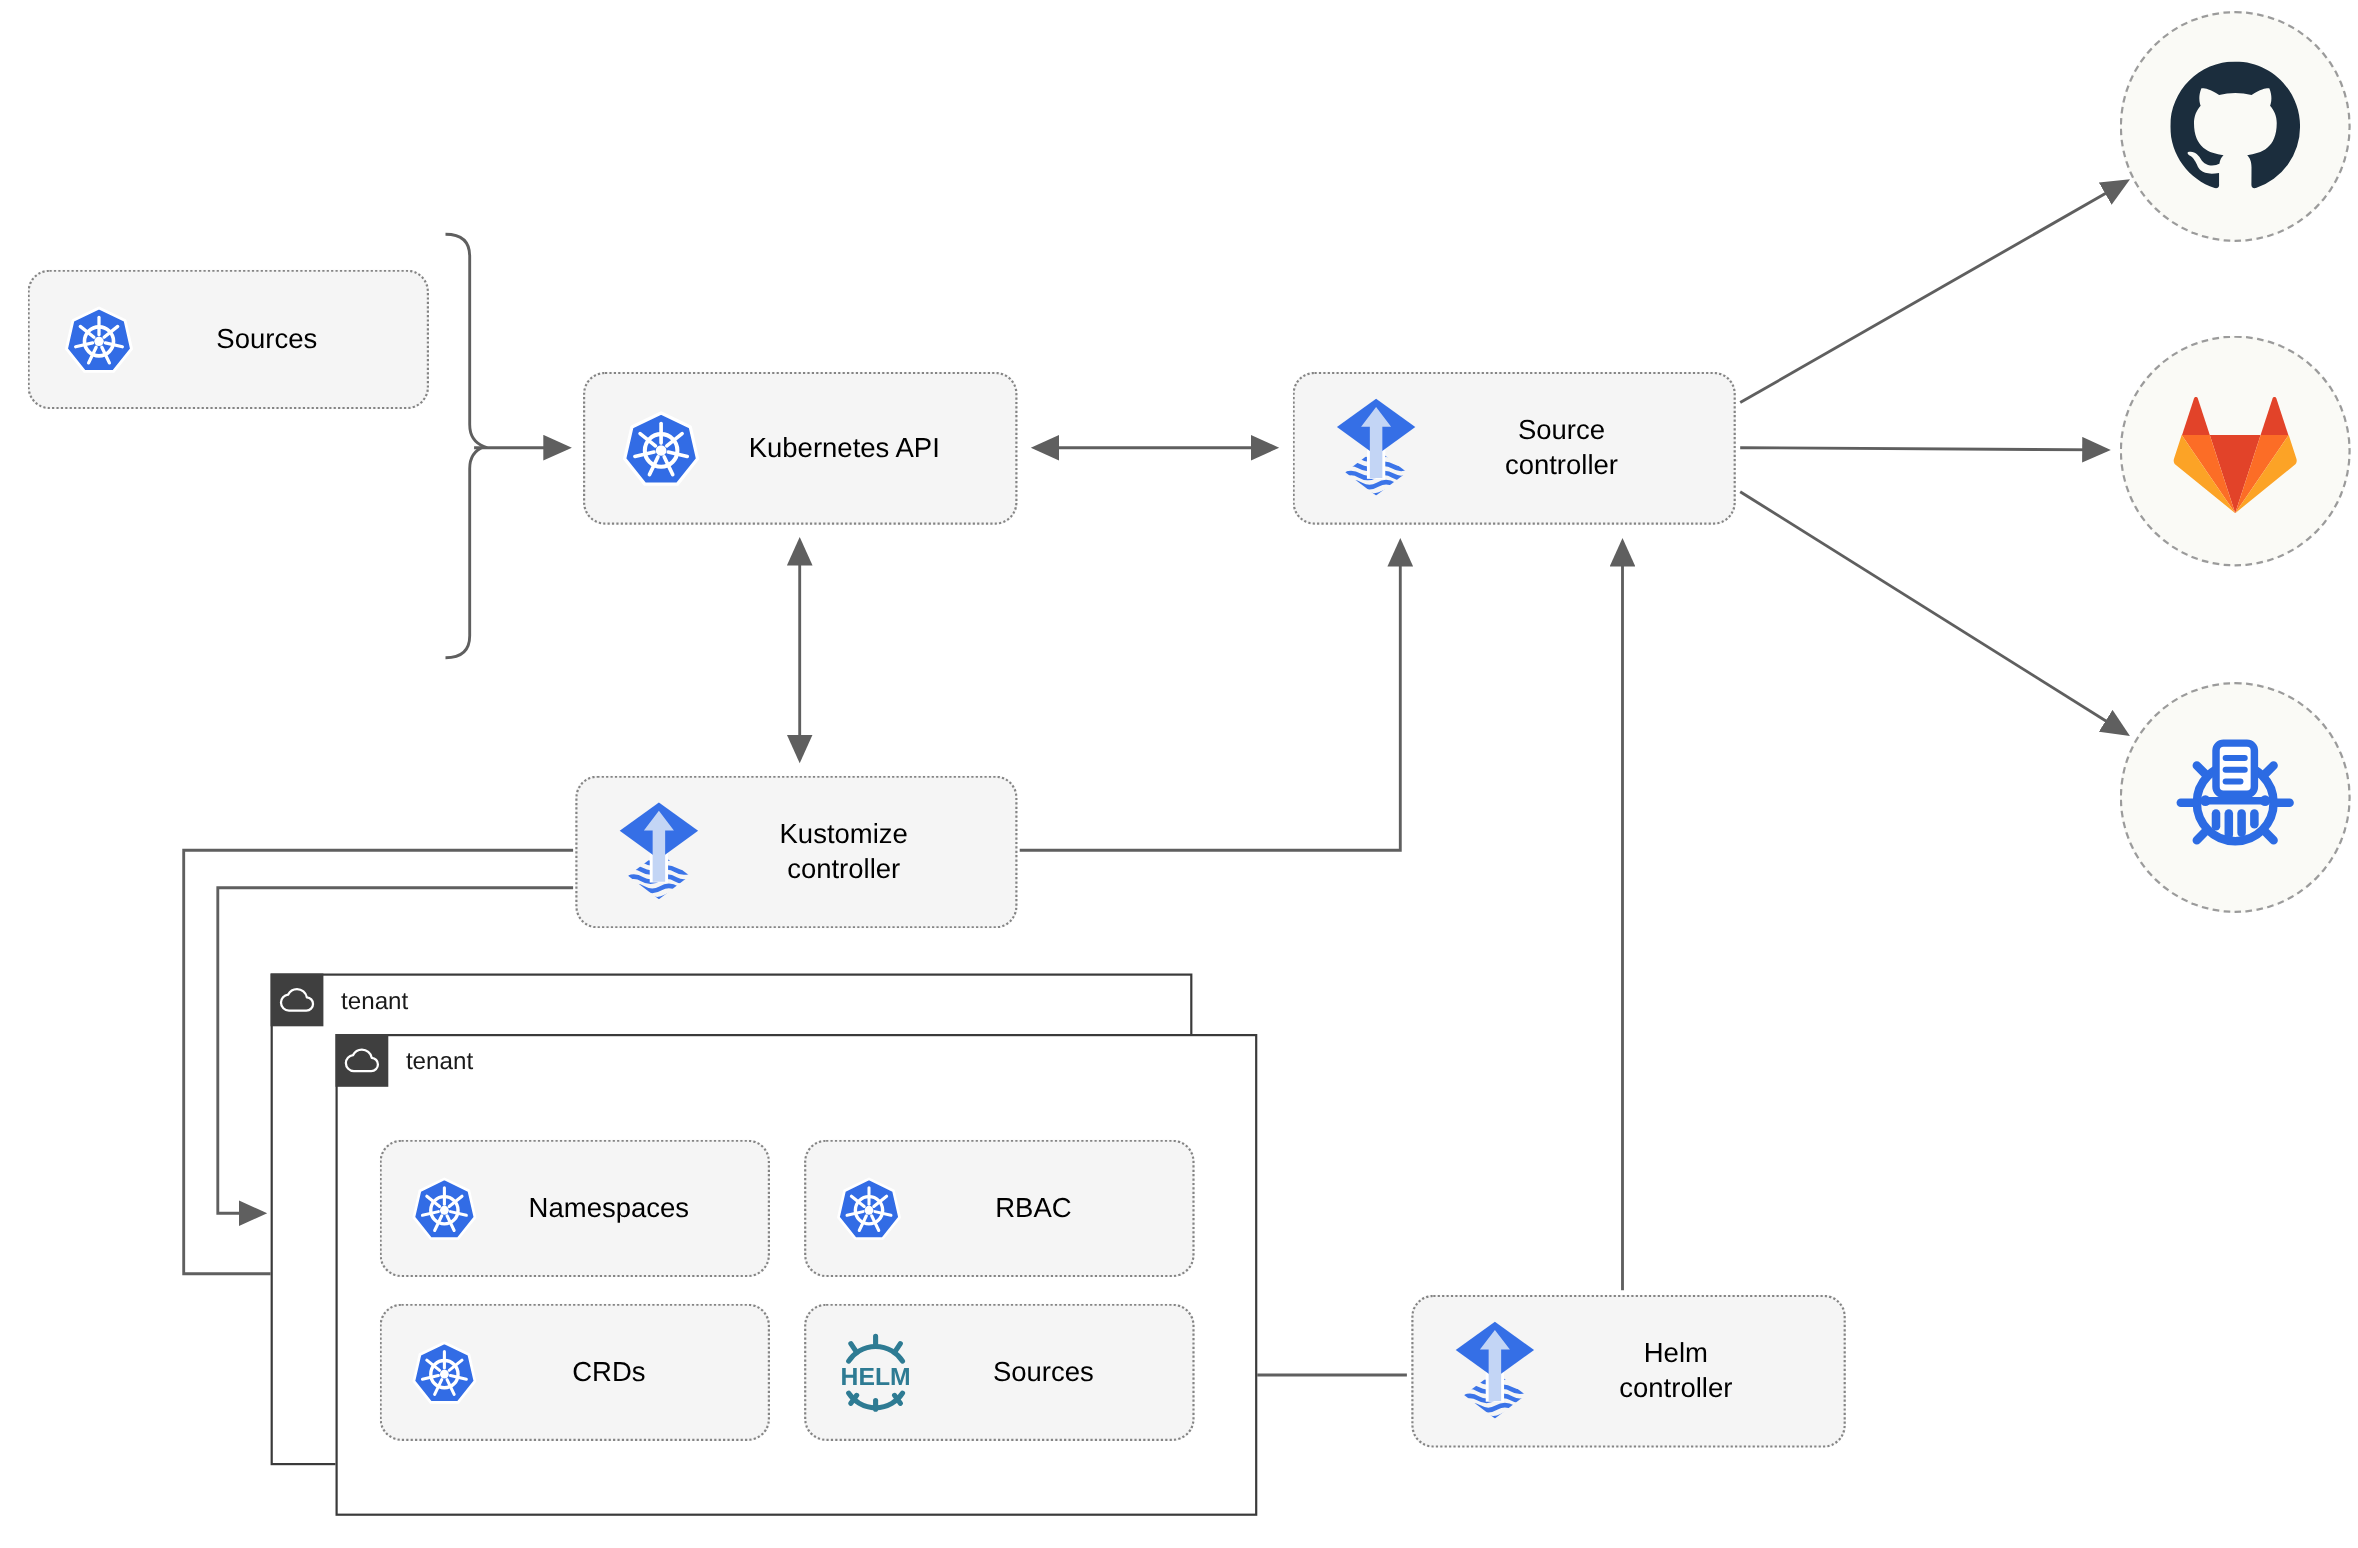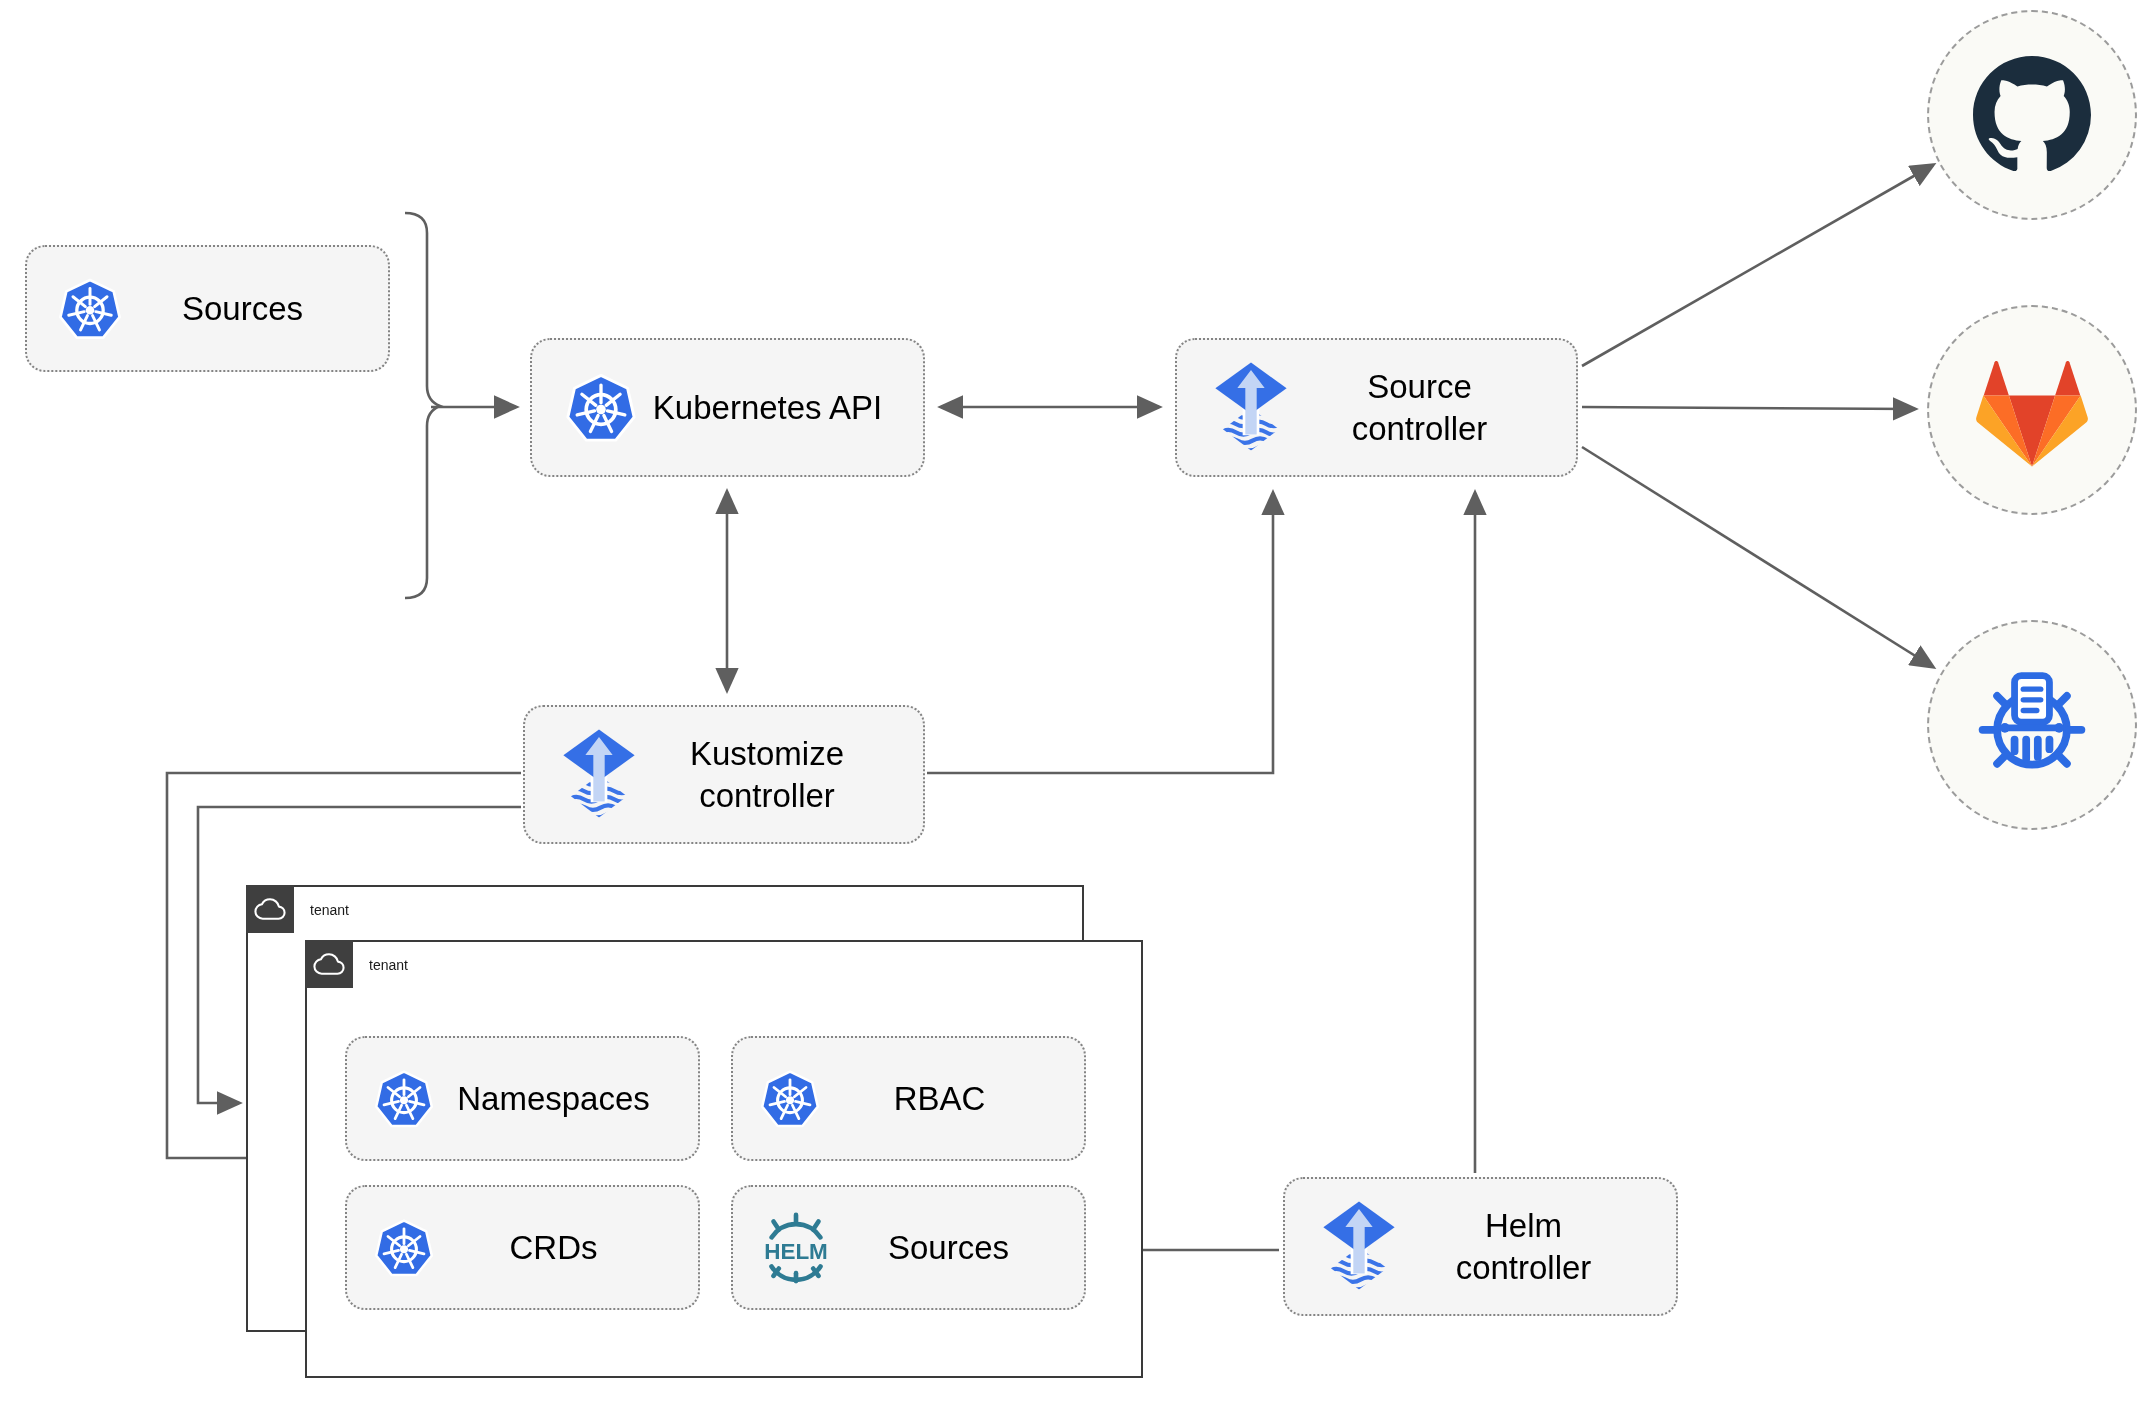--- a/index.html
+++ b/index.html
@@ -2,29 +2,29 @@
 <html><head>
 <meta charset="utf-8">
 <style>
   html,body{margin:0;padding:0;background:#fff;}
   .stage{position:relative;width:2144px;height:1407px;background:#fff;overflow:hidden;
          font-family:"Liberation Sans","DejaVu Sans",sans-serif;color:#111;}
   
   .node{position:absolute;background:#f5f5f5;border:2px dotted #848484;border-radius:20px;
         display:flex;align-items:center;box-sizing:border-box;}
   .node .icn{flex:0 0 auto;display:block;}
-  .node .lbl{flex:1 1 auto;text-align:center;font-size:33px;line-height:1.25;color:#000;
+  .node .lbl{flex:1 1 auto;text-align:center;font-size:25px;line-height:1.25;color:#000;
              padding-right:26px;white-space:nowrap;}
   .node .lbl .l2{display:block;}
   
   .tenant{position:absolute;background:#fff;border:2px solid #3a3a3a;box-sizing:border-box;}
   .tenant .tab{position:absolute;left:-2px;top:-2px;width:48px;height:48px;background:#3f3f3f;
                display:flex;align-items:center;justify-content:center;}
   .tenant .tname{position:absolute;left:62px;top:0;height:48px;line-height:46px;
-                 font-size:14px;color:#1a1a1a;}
+                 font-size:22px;color:#1a1a1a;}
   
   .remote{position:absolute;width:210px;height:210px;border-radius:50%;background:#fafaf6;
           border:2px dashed #9b9b9b;display:flex;align-items:center;justify-content:center;
           box-sizing:border-box;}
   svg.wires{position:absolute;left:0;top:0;pointer-events:none;}
   .defs{position:absolute;width:0;height:0;}
 </style>
 </head>
 <body>
 

